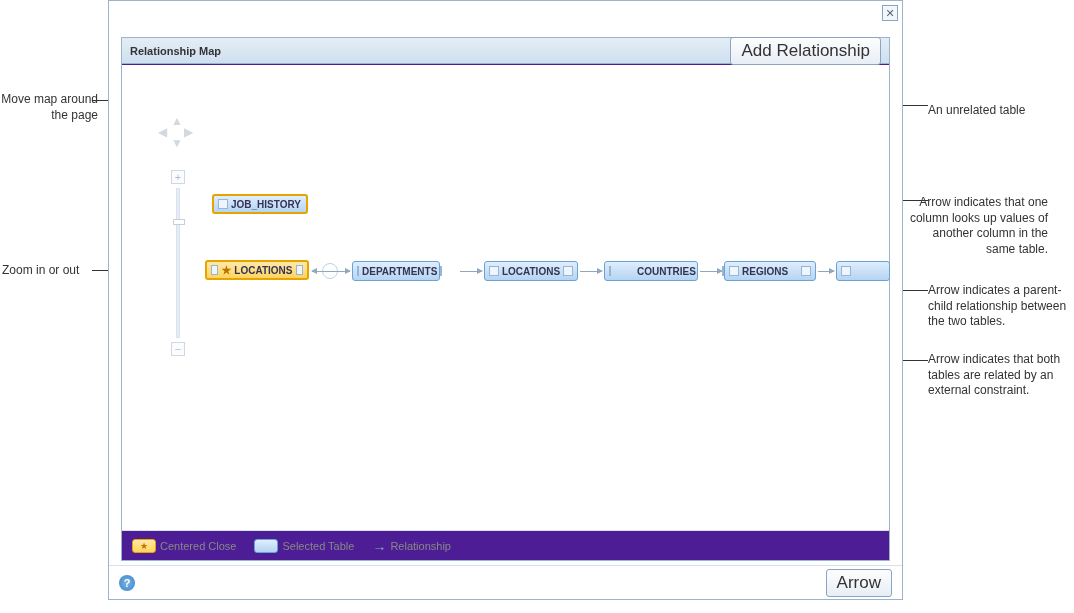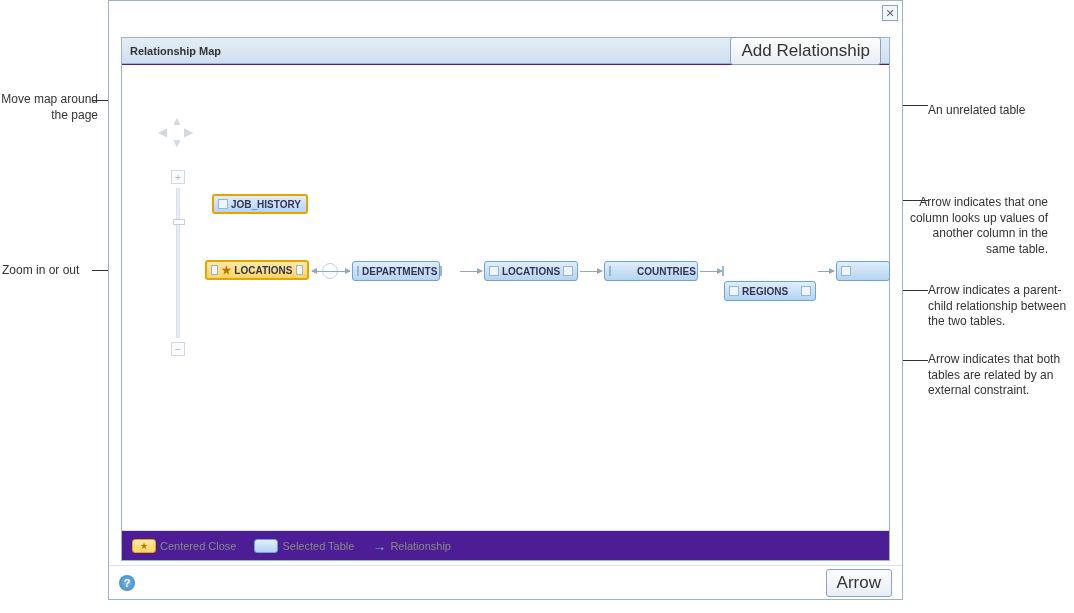--- a/index.html
+++ b/index.html
@@ -157,21 +157,21 @@
           <span>LOCATIONS</span>
           <span class="mini-icon expand-right"></span>
         </div>
 
         <div class="table-node selected" style="left:482px; top:196px; width:94px;gap:26px;">
           <span class="mini-icon"></span>
           <span>COUNTRIES</span>
           <span class="mini-icon expand-right"></span>
         </div>
 
-        <div class="table-node selected" style="left:602px; top:196px; width:92px;margin-top:20px;">
+        <div class="table-node selected" style="left:602px; top:196px; width:92px;">
           <span class="mini-icon"></span>
           <span>REGIONS</span>
           <span class="mini-icon expand-right"></span>
         </div>
 
         <div class="table-node selected" style="left:714px; top:196px; width:54px;">
           <span class="mini-icon"></span>
         </div>
 
       </div>

